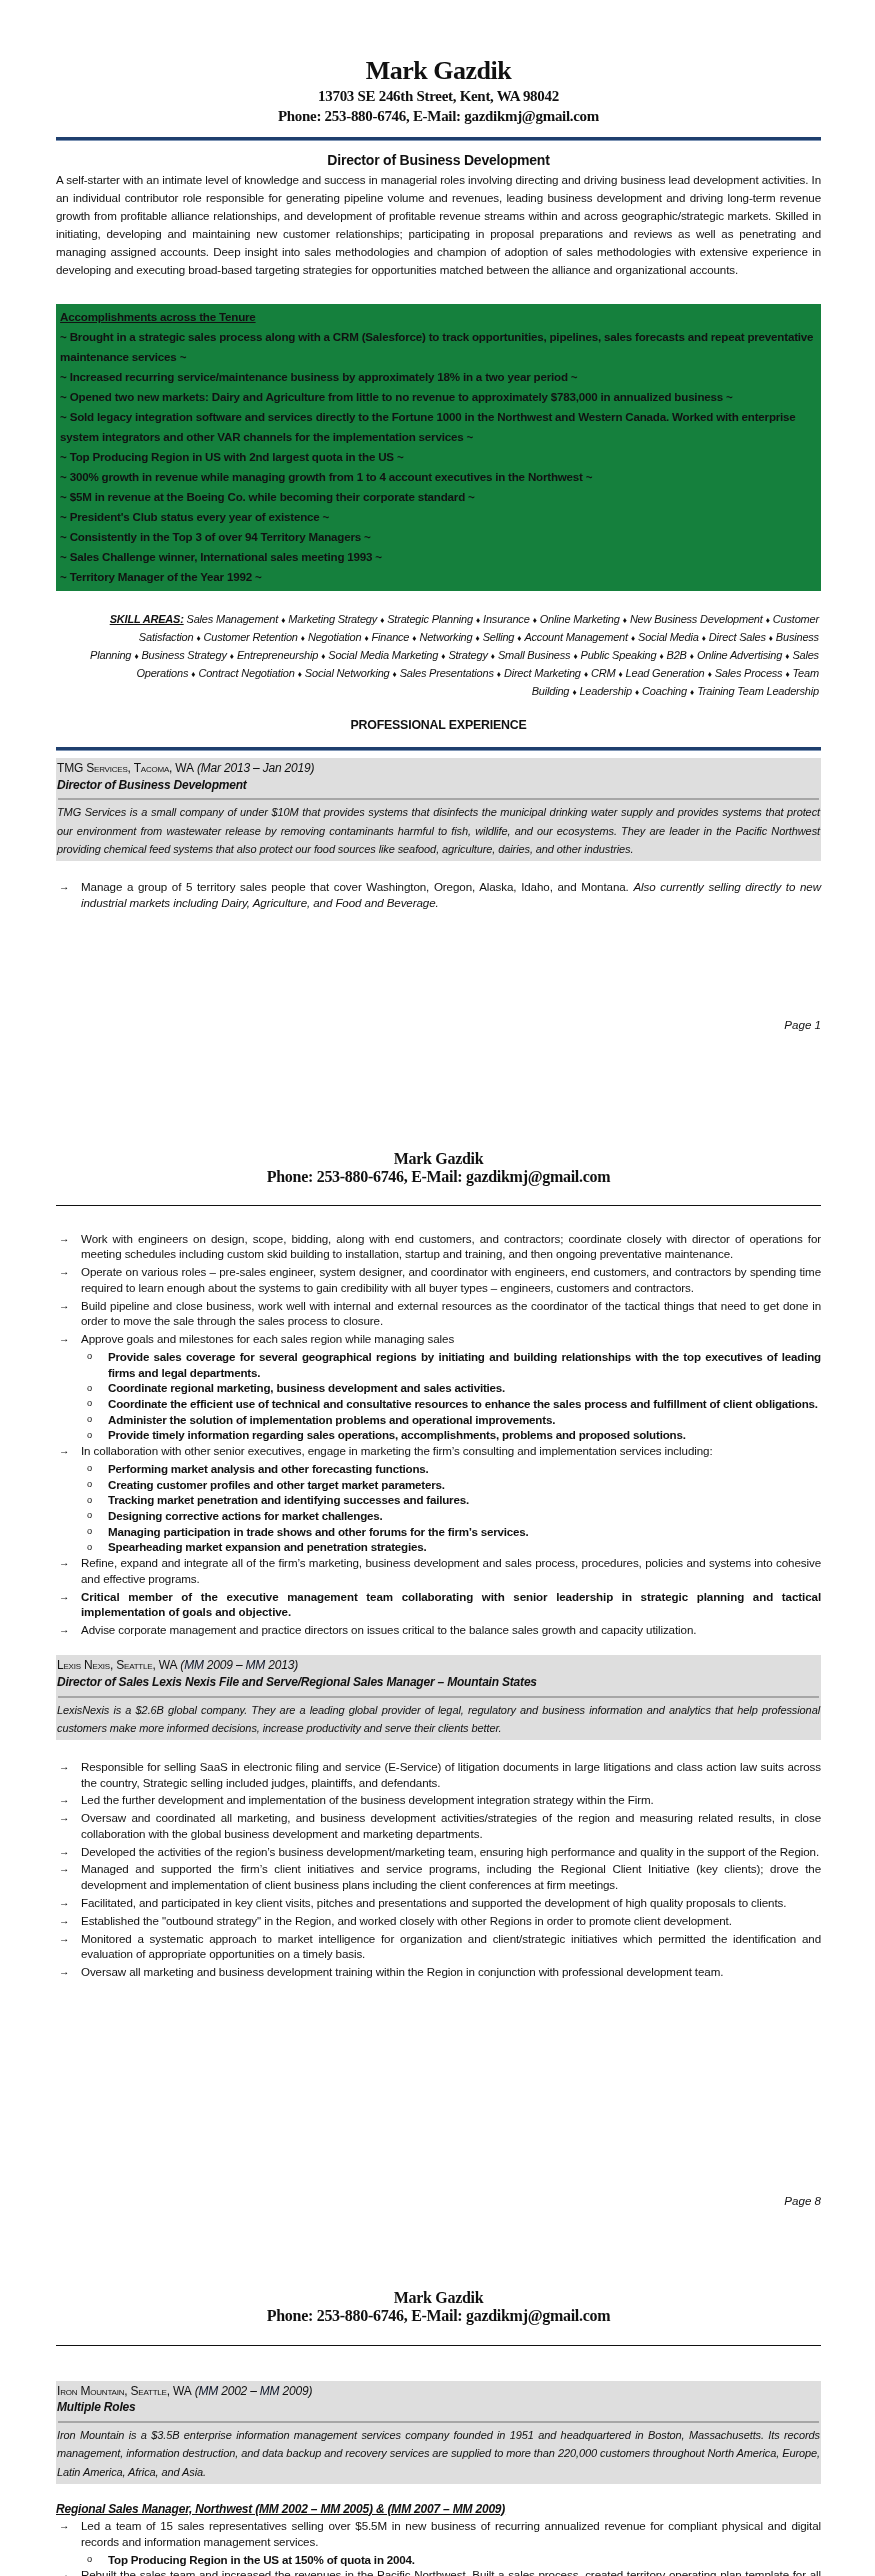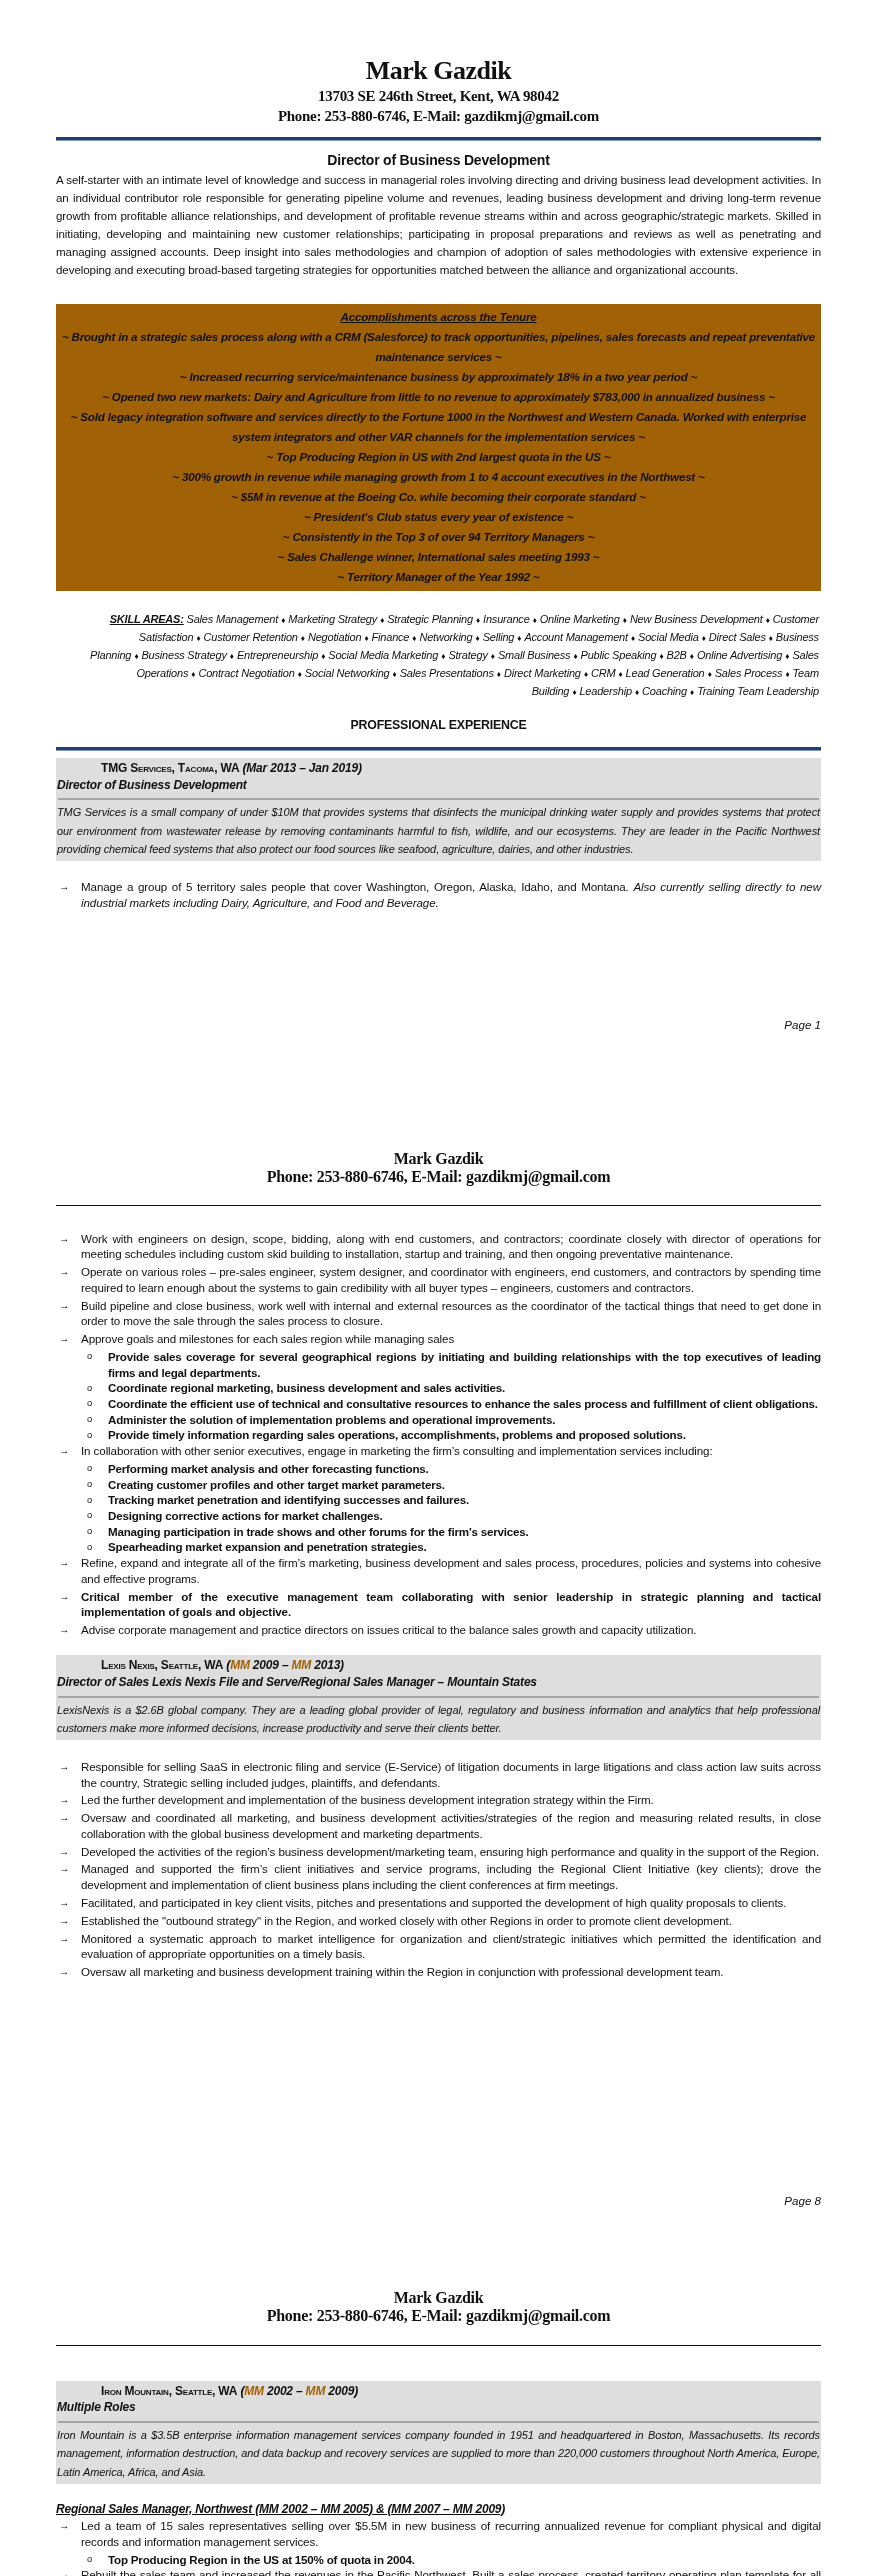--- a/index.html
+++ b/index.html
@@ -7,30 +7,30 @@
   .page { position: absolute; left: 56px; width: 765px; }
   .center { text-align: center; }
   .name { font-family: "Liberation Serif", serif; font-weight: bold; font-size: 26px; line-height: 29px; letter-spacing: -0.5px; }
   .name-small { font-family: "Liberation Serif", serif; font-weight: bold; font-size: 16px; line-height: 18.5px; letter-spacing: -0.3px; }
   .addr { font-family: "Liberation Serif", serif; font-weight: bold; font-size: 15px; line-height: 19.6px; letter-spacing: -0.3px; }
   .rule-blue { height: 3.1px; background: #1f3f6e; border-bottom: 0.5px solid #7f95b5; }
   .rule-black { height: 1px; background: #111; }
   .section-title { font-weight: bold; font-size: 14px; text-align: center; letter-spacing: -0.2px; }
   .section-caps { font-weight: bold; font-size: 12.4px; text-align: center; letter-spacing: -0.2px; }
   .para { font-size: 11.6px; line-height: 18px; text-align: justify; letter-spacing: -0.1px; }
-  .accomp { background: #a16207; padding: 3.1px 4.1px 4.1px; text-align: center; font-style: italic; font-weight: bold; font-size: 11.6px; line-height: 20px; letter-spacing: -0.2px; }
+  .accomp { background: #15803d; padding: 3.1px 4.1px 4.1px; text-align: left; font-weight: bold; font-size: 11.6px; line-height: 20px; letter-spacing: -0.2px; }
   .accomp .head { text-decoration: underline; }
   .skills { font-style: italic; font-size: 11px; line-height: 16px; text-align: right; letter-spacing: -0.2px; }
   .skills .lbl { font-weight: bold; text-decoration: underline; font-style: italic; }
   .skills .dia { font-style: normal; font-size: 8.2px; margin: 0 3.1px; }
   .jobbox { background: #dedede; padding: 2.1px 1px 3.1px 1px; }
-  .jobhead { font-weight: bold; font-size: 12px; line-height: 16.5px; letter-spacing: -0.2px; padding-left: 44px; }
+  .jobhead { font-weight: normal; font-size: 12px; line-height: 16.5px; letter-spacing: -0.2px; }
   .jobhead .sc { font-variant: small-caps; }
   .jobhead .dates { font-style: italic; }
-  .mm { color: #a16207; }
+  .mm { color: #0f172a; }
   .jobrole { font-weight: bold; font-style: italic; font-size: 12px; line-height: 16.5px; letter-spacing: -0.2px; }
   .grey-rule { height: 2.1px; background: #a6a6a6; margin: 5.2px 1px 3.1px; }
   .jobdesc { font-style: italic; font-size: 11px; line-height: 18.3px; text-align: justify; letter-spacing: -0.1px; }
   ul.arrows { list-style: none; margin: 0; padding: 0; }
   ul.arrows > li { position: relative; padding-left: 25px; font-size: 11.6px; line-height: 15.7px; text-align: justify; letter-spacing: -0.1px; margin-bottom: 2.1px; }
   ul.arrows > li > .arr { position: absolute; left: 3.1px; top: 0; font-size: 10.3px; }
   ul.subs { list-style: none; margin: 0; padding: 0; }
   ul.subs > li { position: relative; padding-left: 52px; font-weight: bold; font-size: 11.6px; line-height: 15.7px; text-align: justify; letter-spacing: -0.2px; }
   ul.subs > li > .o { position: absolute; left: 31px; top: 0.5px; font-weight: normal; font-size: 9.3px; }
   .bold { font-weight: bold; }

